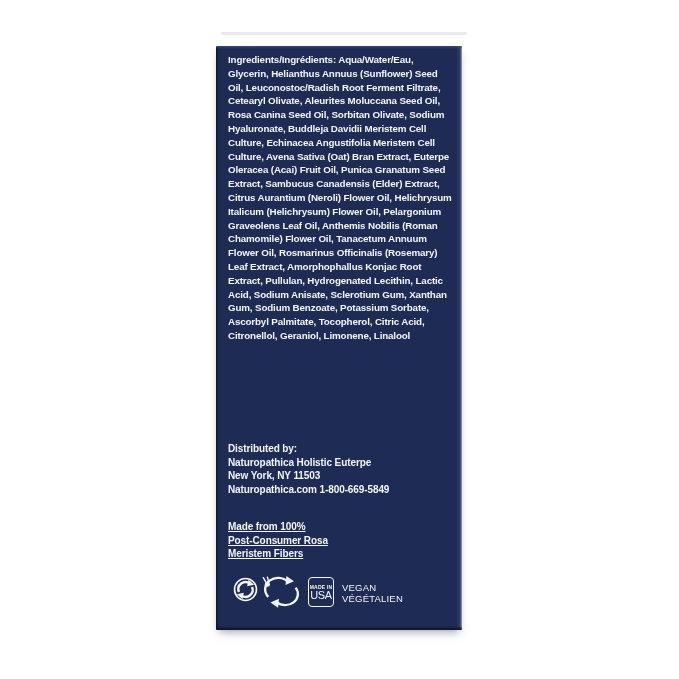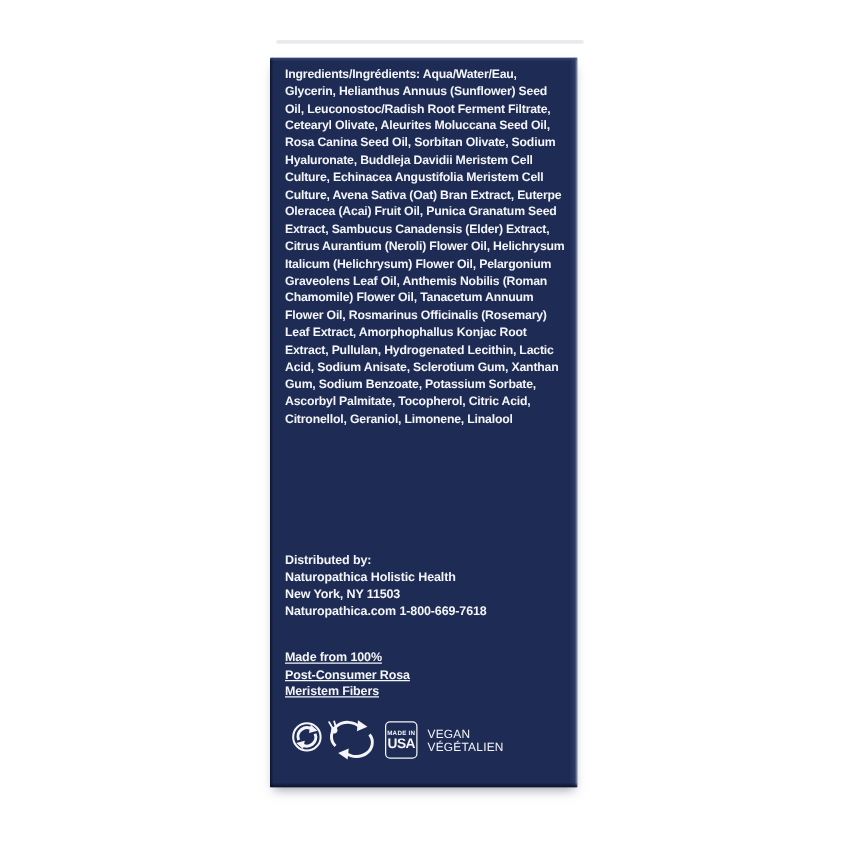--- a/index.html
+++ b/index.html
@@ -47,21 +47,21 @@
   .icon-rabbit   { position: absolute; left: 44px; top: 527px; width: 44px; height: 37px; }
 
   .usa-badge {
     position: absolute; left: 92px; top: 531px;
     width: 26px; height: 30px; box-sizing: border-box;
     border: 1.6px solid #f4f5f8; border-radius: 4px;
     display: flex; flex-direction: column; align-items: center; justify-content: center;
     text-align: center;
   }
   .usa-badge .usa-top { font-size: 5px; font-weight: bold; line-height: 6px; letter-spacing: .2px; white-space: nowrap; }
-  .usa-badge .usa-big { font-size: 11px; font-weight: bold; line-height: 11px; letter-spacing: -0.4px; text-align: right; }
+  .usa-badge .usa-big { font-size: 11px; font-weight: normal; line-height: 11px; letter-spacing: -0.4px; text-align: right; }
 
   .vegan {
     position: absolute; left: 126px; top: 536px;
     font-size: 9.5px; font-weight: normal; line-height: 11px; letter-spacing: .2px;
     white-space: nowrap;
   }
 
   svg .st { fill: none; stroke: #f4f5f8; }
   svg .fl { fill: #f4f5f8; stroke: none; }
 </style>
@@ -71,23 +71,23 @@
 <div class="scene">
 
   <div class="lid-edge"></div>
 
   <div class="box">
 
     <p class="ingredients"><span>Ingredients/Ingrédients:</span> <span>Aqua/Water/Eau, Glycerin, Helianthus Annuus (Sunflower) Seed Oil, Leuconostoc/Radish Root Ferment Filtrate, Cetearyl Olivate, Aleurites Moluccana Seed Oil, Rosa Canina Seed Oil, Sorbitan Olivate, Sodium Hyaluronate, Buddleja Davidii Meristem Cell Culture, Echinacea Angustifolia Meristem Cell Culture, Avena Sativa (Oat) Bran Extract, Euterpe Oleracea (Acai) Fruit Oil, Punica Granatum Seed Extract, Sambucus Canadensis (Elder) Extract, Citrus Aurantium (Neroli) Flower Oil, Helichrysum Italicum (Helichrysum) Flower Oil, Pelargonium Graveolens Leaf Oil, Anthemis Nobilis (Roman Chamomile) Flower Oil, Tanacetum Annuum Flower Oil, Rosmarinus Officinalis (Rosemary) Leaf Extract, Amorphophallus Konjac Root Extract, Pullulan, Hydrogenated Lecithin, Lactic Acid, Sodium Anisate, Sclerotium Gum, Xanthan Gum, Sodium Benzoate, Potassium Sorbate, Ascorbyl Palmitate, Tocopherol, Citric Acid, Citronellol, Geraniol, Limonene, Linalool</span></p>
 
     <div class="blk distributor">
       <div>Distributed by:</div>
-      <div>Naturopathica Holistic Health</div>
+      <div>Naturopathica Holistic Euterpe</div>
       <div>New York, NY 11503</div>
-      <div>Naturopathica.com 1-800-669-7618</div>
+      <div>Naturopathica.com 1-800-669-5849</div>
     </div>
 
     <div class="blk sustainability">
       <div>Made from 100%</div>
       <div>Post-Consumer Rosa</div>
       <div>Meristem Fibers</div>
     </div>
 
     <svg class="icon-greendot" viewBox="0 0 26 26">
       <circle class="st" cx="13" cy="13" r="11.4" stroke-width="1.7"></circle>

